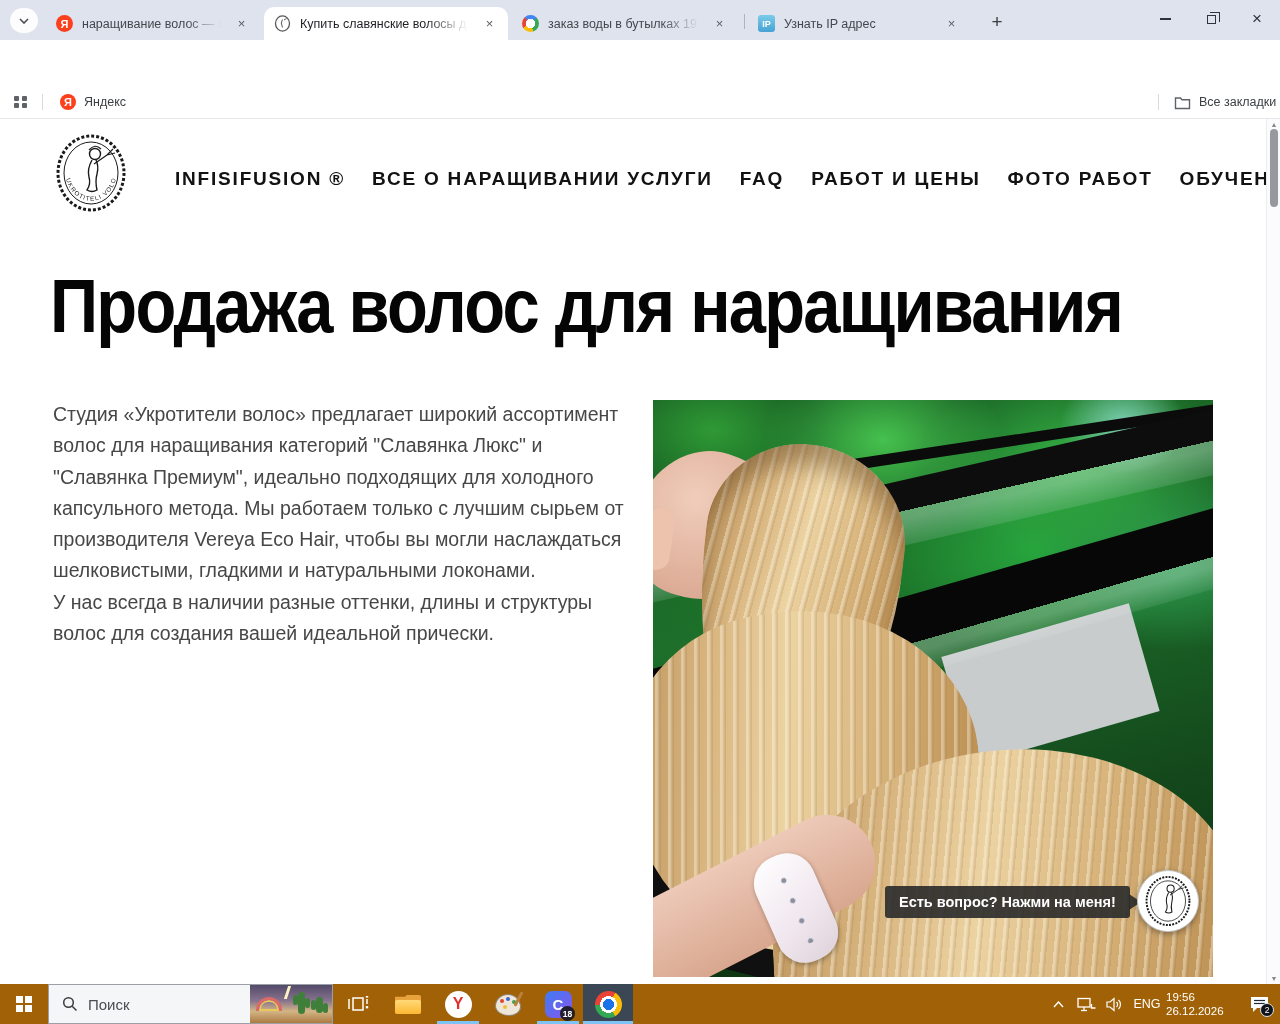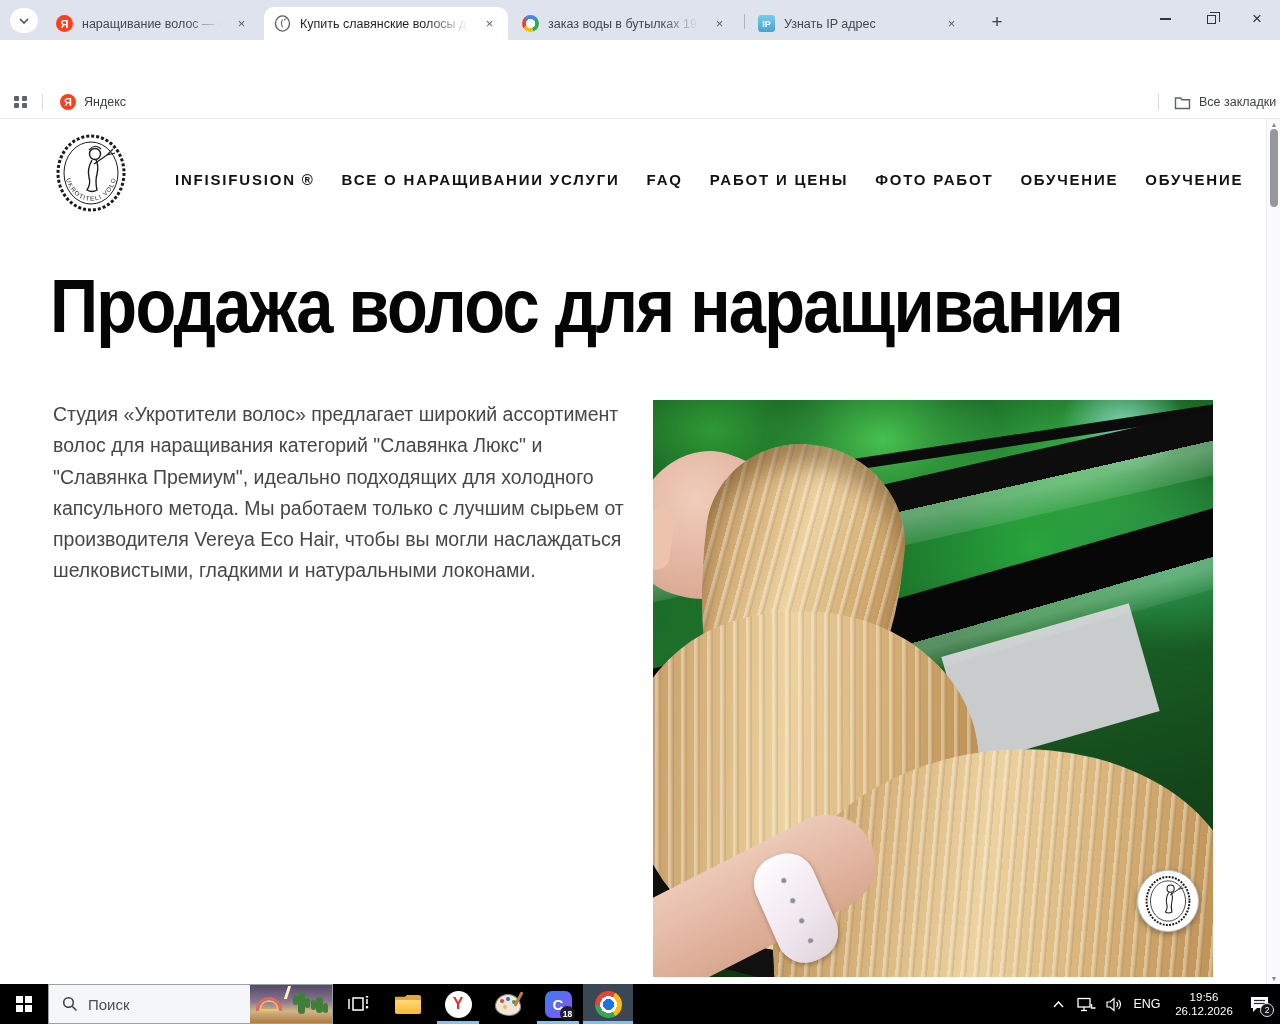--- a/index.html
+++ b/index.html
@@ -51,21 +51,21 @@
 
   
   #page { position:absolute; left:0; top:119px; width:1280px; height:865px; background:#fff; }
   
   #scrollbar { position:absolute; right:0; top:119px; width:14px; height:865px; background:#fbfbfd; border-left:1px solid #ededf0; }
   #scrollbar .thumb { position:absolute; left:3px; top:10px; width:8px; height:78px; border-radius:4px; background:#96989d; }
   #scrollbar .arr { position:absolute; left:0; width:14px; text-align:center; font-size:7px; color:#85878a; }
 
   
   #site-nav { position:absolute; left:175px; top:155px; right:52px; height:32px; display:flex; align-items:center; column-gap:27px; }
-  .nav-item { font-size:15px; font-weight:bold; letter-spacing:1.8px; color:#121212; white-space:nowrap;text-align:center; }
+  .nav-item { font-size:19px; font-weight:bold; letter-spacing:1.8px; color:#121212; white-space:nowrap;text-align:center; }
   #lang-group { margin-left:auto; display:flex; }
 
   #page-heading { position:absolute; left:50px; top:262px; font-size:76px; font-weight:bold; letter-spacing:-2px; color:#050505; white-space:nowrap; transform:scale(.88,1); transform-origin:left top; }
 
   #intro { position:absolute; left:53px; top:399px; width:578px; font-size:19.5px; line-height:31.3px; color:#474747; }
 
   
   #photo { position:absolute; left:653px; top:400px; width:560px; height:577px; overflow:hidden; background:
      radial-gradient(90px 70px at 470px 25px, #7ed0b4 0%, rgba(126,208,180,0) 70%),
      radial-gradient(140px 90px at 60px 30px, #2f9a35, rgba(47,154,53,0) 75%),
@@ -101,21 +101,21 @@
      background:linear-gradient(155deg,#ffffff,#f0e6ee 60%,#ddd2da); box-shadow:0 2px 5px rgba(0,0,0,.3); }
   .watch-dots { position:absolute; left:24px; top:18px; right:24px; bottom:18px;
      background-image:radial-gradient(circle at 50% 8px, #8a8f9f 2.2px, rgba(0,0,0,0) 3px); background-size:100% 22px; background-repeat:repeat-y; }
   .chat-bubble { left:232px; top:486px; height:32px; padding:0 14px; background:rgba(42,42,42,.9); color:#fff;
      font-size:14.5px; font-weight:bold; display:flex; align-items:center; border-radius:3px; white-space:nowrap; }
   .chat-bubble::after { content:""; position:absolute; right:-11px; top:8px; border:8px solid transparent; border-left:12px solid rgba(42,42,42,.9); border-right:0; }
   .chat-badge { left:484px; top:470px; width:62px; height:62px; border-radius:50%; background:#fff; border:1px solid #c4c4c4;
      box-shadow:0 2px 6px rgba(0,0,0,.35); display:flex; align-items:center; justify-content:center; }
 
   
-  #taskbar { position:absolute; left:0; top:984px; width:1280px; height:40px; background:#000000; display:block; }
+  #taskbar { position:absolute; left:0; top:984px; width:1280px; height:40px; background:#a16207; display:block; }
   .tb-start { position:absolute; left:0; top:0; width:48px; height:40px; display:flex; align-items:center; justify-content:center; }
   .win-logo { display:grid; grid-template-columns:7px 7px; grid-gap:1.6px; }
   .win-logo span { width:7px; height:7px; background:#fff; }
   .tb-search { position:absolute; left:48px; top:0; width:285px; height:40px; background:#f5f6f7; border:1px solid #9aa0a6; display:flex; align-items:center; overflow:hidden; }
   .tb-search .q-text { font-size:15px; color:#4a4d52; margin-left:10px; flex:1; }
   .weather-art { width:82px; height:40px; position:relative; flex:0 0 82px;
      background:linear-gradient(180deg,#4f4866 0%, #87738e 42%, #d3b586 68%, #a8763c 100%); }
   .weather-art .rainbow { position:absolute; left:6px; top:13px; width:26px; height:14px; border-radius:13px 13px 0 0;
      border:3px solid #d96a6a; border-bottom:none; box-shadow:inset 0 0 0 2px #e8c95a; }
   .weather-art .bolt { position:absolute; left:36px; top:2px; width:3px; height:13px; background:#fff3c4; transform:skewX(-18deg); }
@@ -135,21 +135,21 @@
   .paint-ico .d3 { left:17px; top:8px; background:#3fa04a; } .paint-ico .d4 { left:8px; top:13px; background:#f0c03c; }
   .paint-ico .brush { position:absolute; right:1px; top:-1px; width:3px; height:16px; background:#b9803f; transform:rotate(28deg); border-radius:2px; }
   .appc-ico { width:27px; height:27px; border-radius:7px; background:linear-gradient(135deg,#3d7bf5,#8a55e8); color:#fff; font-weight:bold; font-size:15px; display:flex; align-items:center; justify-content:center; position:relative; }
   .appc-badge { position:absolute; right:-5px; bottom:-4px; width:15px; height:15px; border-radius:50%; background:rgba(25,25,32,.92); color:#fff; font-size:8.5px; font-weight:bold; display:flex; align-items:center; justify-content:center; }
   .tb-cell.active-app { background:#3b4754; }
   .chrome-ico { width:27px; height:27px; border-radius:50%;
      background: radial-gradient(circle at 50% 50%, #1a73e8 0 5.5px, #fff 5.5px 8.5px, rgba(0,0,0,0) 8.5px),
      conic-gradient(from -90deg, #ea4335 0 120deg, #fbbc05 120deg 240deg, #34a853 240deg 360deg); }
   #tray { position:absolute; right:4px; top:0; height:40px; display:flex; align-items:center; }
   .tray-ico { display:flex; align-items:center; justify-content:center; width:28px; height:40px; color:#fff; }
-  #clock { width:76px; text-align:center; color:#fff; font-size:11.5px; line-height:14px; }
+  #clock { width:76px; color:#fff; font-size:11.5px; line-height:14px; }
   .notif-wrap { position:relative; width:34px; height:40px; display:flex; align-items:center; justify-content:center; }
   .notif-badge { position:absolute; right:2px; bottom:7px; width:14px; height:14px; border-radius:50%; background:#10141a; border:1px solid #dfe3e8; color:#fff; font-size:8.5px; display:flex; align-items:center; justify-content:center; }
 </style>
 </head>
 <body>
 
 <div id="tabstrip">
   <div class="tabsearch-pill">
     <svg width="10" height="6" viewBox="0 0 10 6">
         <polyline points="1,1 5,5 9,1" fill="none" stroke="#4a4d52" stroke-width="1.6"></polyline>
@@ -279,37 +279,41 @@
     <span id="lang-group">
       <span class="nav-item">EN</span>
       <span class="nav-item">RU</span>
     </span>
   </div>
 
   <h1 id="page-heading" style="top:143px;">Продажа волос для наращивания</h1>
 
   <div id="intro" style="top:280px;">
     <div>Студия «Укротители волос» предлагает широкий ассортимент волос для наращивания категорий "Славянка Люкс" и "Славянка Премиум", идеально подходящих для холодного капсульного метода. Мы работаем только с лучшим сырьем от производителя Vereya Eco Hair, чтобы вы могли наслаждаться шелковистыми, гладкими и натуральными локонами.</div>
+    <div>У нас всегда в наличии разные оттенки, длины и структуры волос для создания вашей идеальной прически.</div>
   </div>
 
   <div id="photo" style="top:281px;">
     <div class="band-thin"></div>
     <div class="band1"></div>
     <div class="wall-gray"></div>
     <div class="band2"></div>
     <div class="band-bottom"></div>
     <div class="hand"></div>
     <div class="thumb-finger"></div>
     <div class="hair hair-top"></div>
     <div class="hair hair-mid"></div>
     <div class="hair hair-bottom"></div>
     <div class="arm"></div>
     <div class="watch">
         <span class="watch-dots"></span>
       </div>
+    <div class="chat-bubble">
+        <span>Есть вопрос? Нажми на меня!</span>
+      </div>
     <div class="chat-badge">
       <svg width="48" height="52" viewBox="0 0 72 80">
         <ellipse cx="36" cy="40" rx="33" ry="37" fill="none" stroke="#1a1a1a" stroke-width="3" stroke-dasharray="3 2"></ellipse>
         <ellipse cx="36" cy="40" rx="27" ry="31" fill="none" stroke="#1a1a1a" stroke-width="1.2"></ellipse>
         <circle cx="40" cy="21" r="5.5" fill="#fff" stroke="#1a1a1a" stroke-width="1.6"></circle>
         <path d="M37 27 q-5 9 -3 17 q2 7 -2 13 q5 3 10 0 q-2 -9 0 -16 q2 -8 -1 -14" fill="none" stroke="#1a1a1a" stroke-width="1.6"></path>
         <path d="M39 31 L52 22 M52 22 l6 -6 M52 22 l8 -2" fill="none" stroke="#1a1a1a" stroke-width="1.4"></path>
       </svg>
     </div>
   </div>

